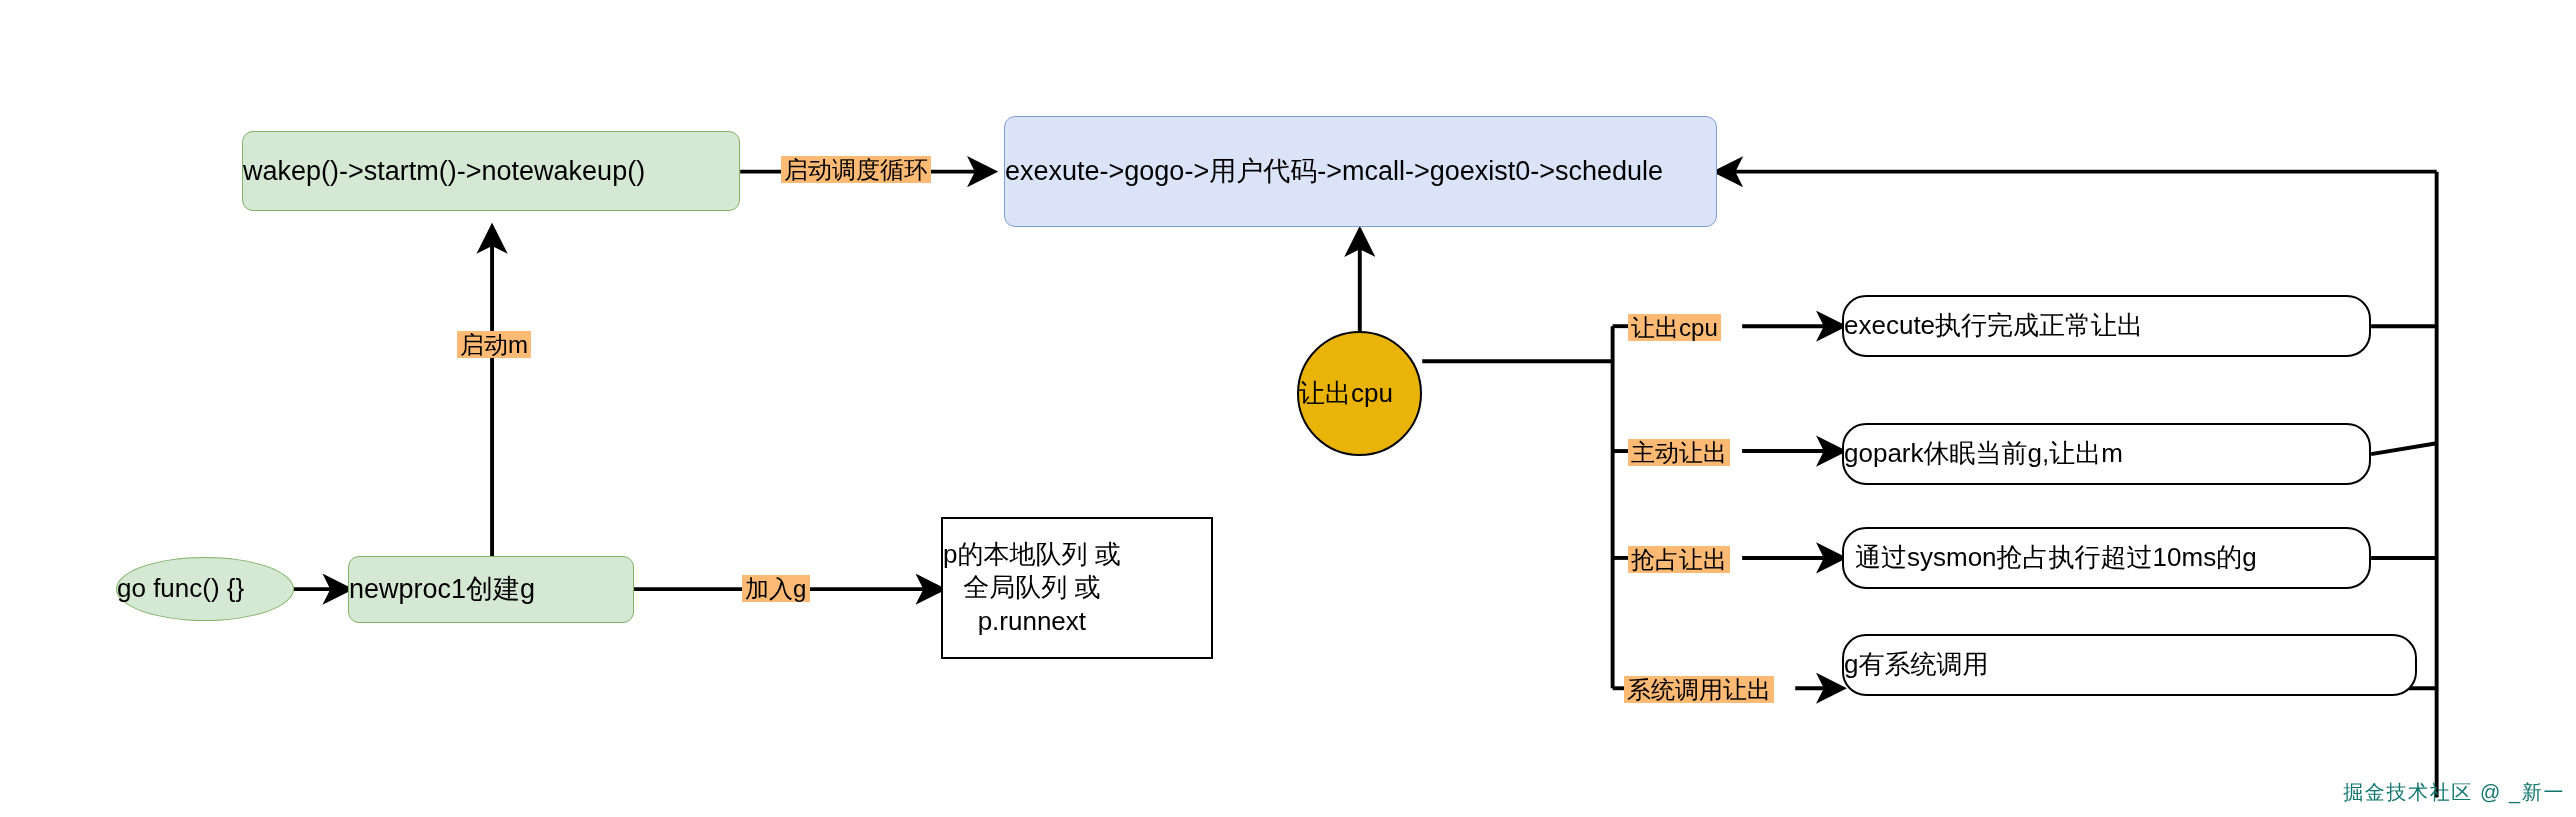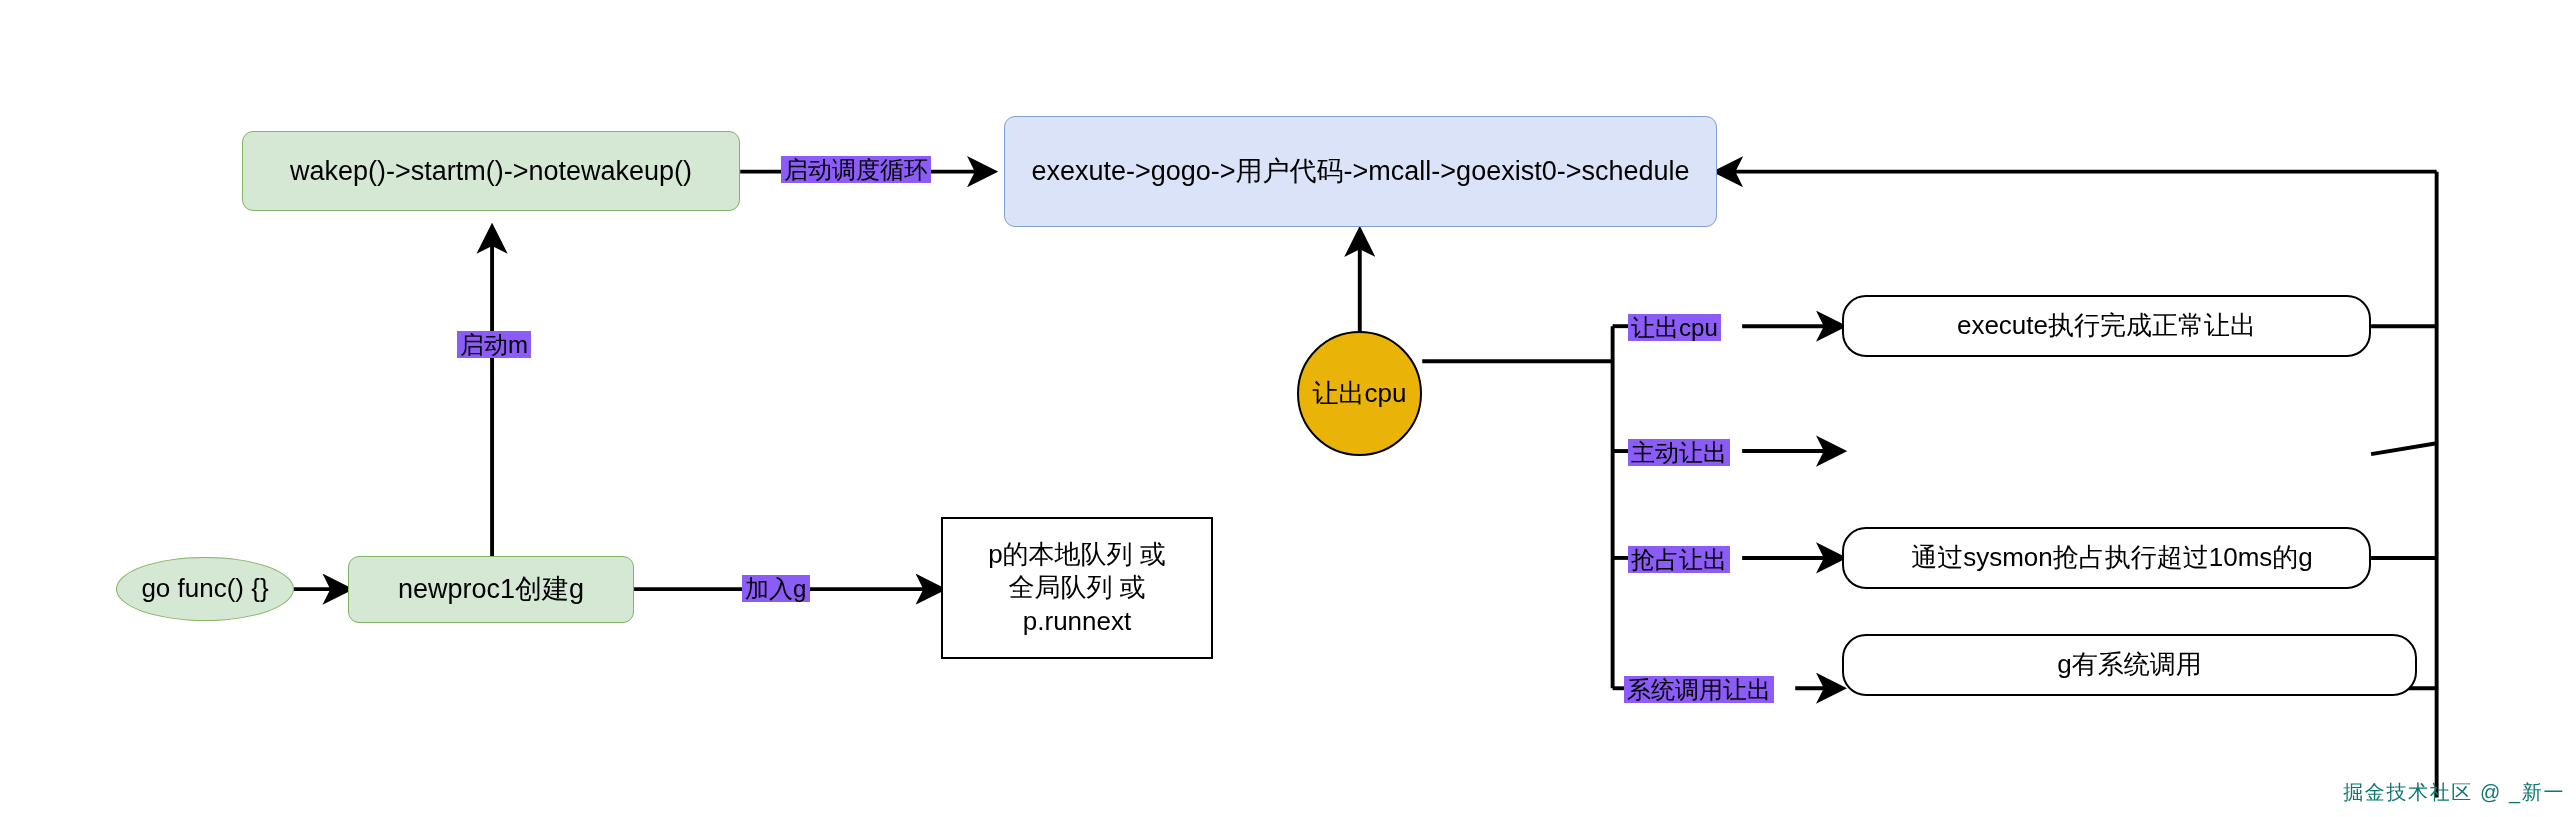--- a/index.html
+++ b/index.html
@@ -18,21 +18,21 @@
     position:absolute;
     left:0; top:0;
     width:2576px; height:817px;
     pointer-events:none;
   }
   .node{
     position:absolute;
     box-sizing:border-box;
     display:flex;
     align-items:center;
-    justify-content:center;
+    justify-content:flex-start;
     text-align:center;
     color:#000000;
     line-height:1.28;
     white-space:pre-line;
   }
   .node-green{
     background:#d5e8d4;
     border:1.6px solid #82b366;
     border-radius:11px;
     font-size:27px;
@@ -62,21 +62,21 @@
     font-size:26px;
   }
   .node-round{
     background:#ffffff;
     border:2.3px solid #000000;
     border-radius:24px;
     font-size:26px;
   }
   .edge-label{
     position:absolute;
-    background:#8b5cf6;
+    background:#fdba74;
     color:#000000;
     font-size:24px;
     line-height:1;
     padding:1.6px 3.1px;
     white-space:nowrap;
   }
   .watermark{
     position:absolute;
     right:11px;
     bottom:11px;
@@ -154,20 +154,23 @@
   </div>
 
   <div class="node node-circle" style="left:1297px; top:331px; width:125px; height:125px;">
     <span>让出cpu</span>
   </div>
 
   <div class="node node-round" style="left:1842px; top:295px; width:529px; height:62px;">
     <span>execute执行完成正常让出</span>
   </div>
 
+  <div class="node node-round" style="left:1842px; top:423px; width:529px; height:62px;">
+    <span>gopark休眠当前g,让出m</span>
+  </div>
 
   <div class="node node-round" style="left:1842px; top:527px; width:529px; height:62px;padding-left:11px;">
     <span>通过sysmon抢占执行超过10ms的g</span>
   </div>
 
   <div class="node node-round" style="left:1842px; top:634px; width:575px; height:62px;">
     <span>g有系统调用</span>
   </div>
 
   <div class="edge-label" style="left:781px; top:156px;">启动调度循环</div>

